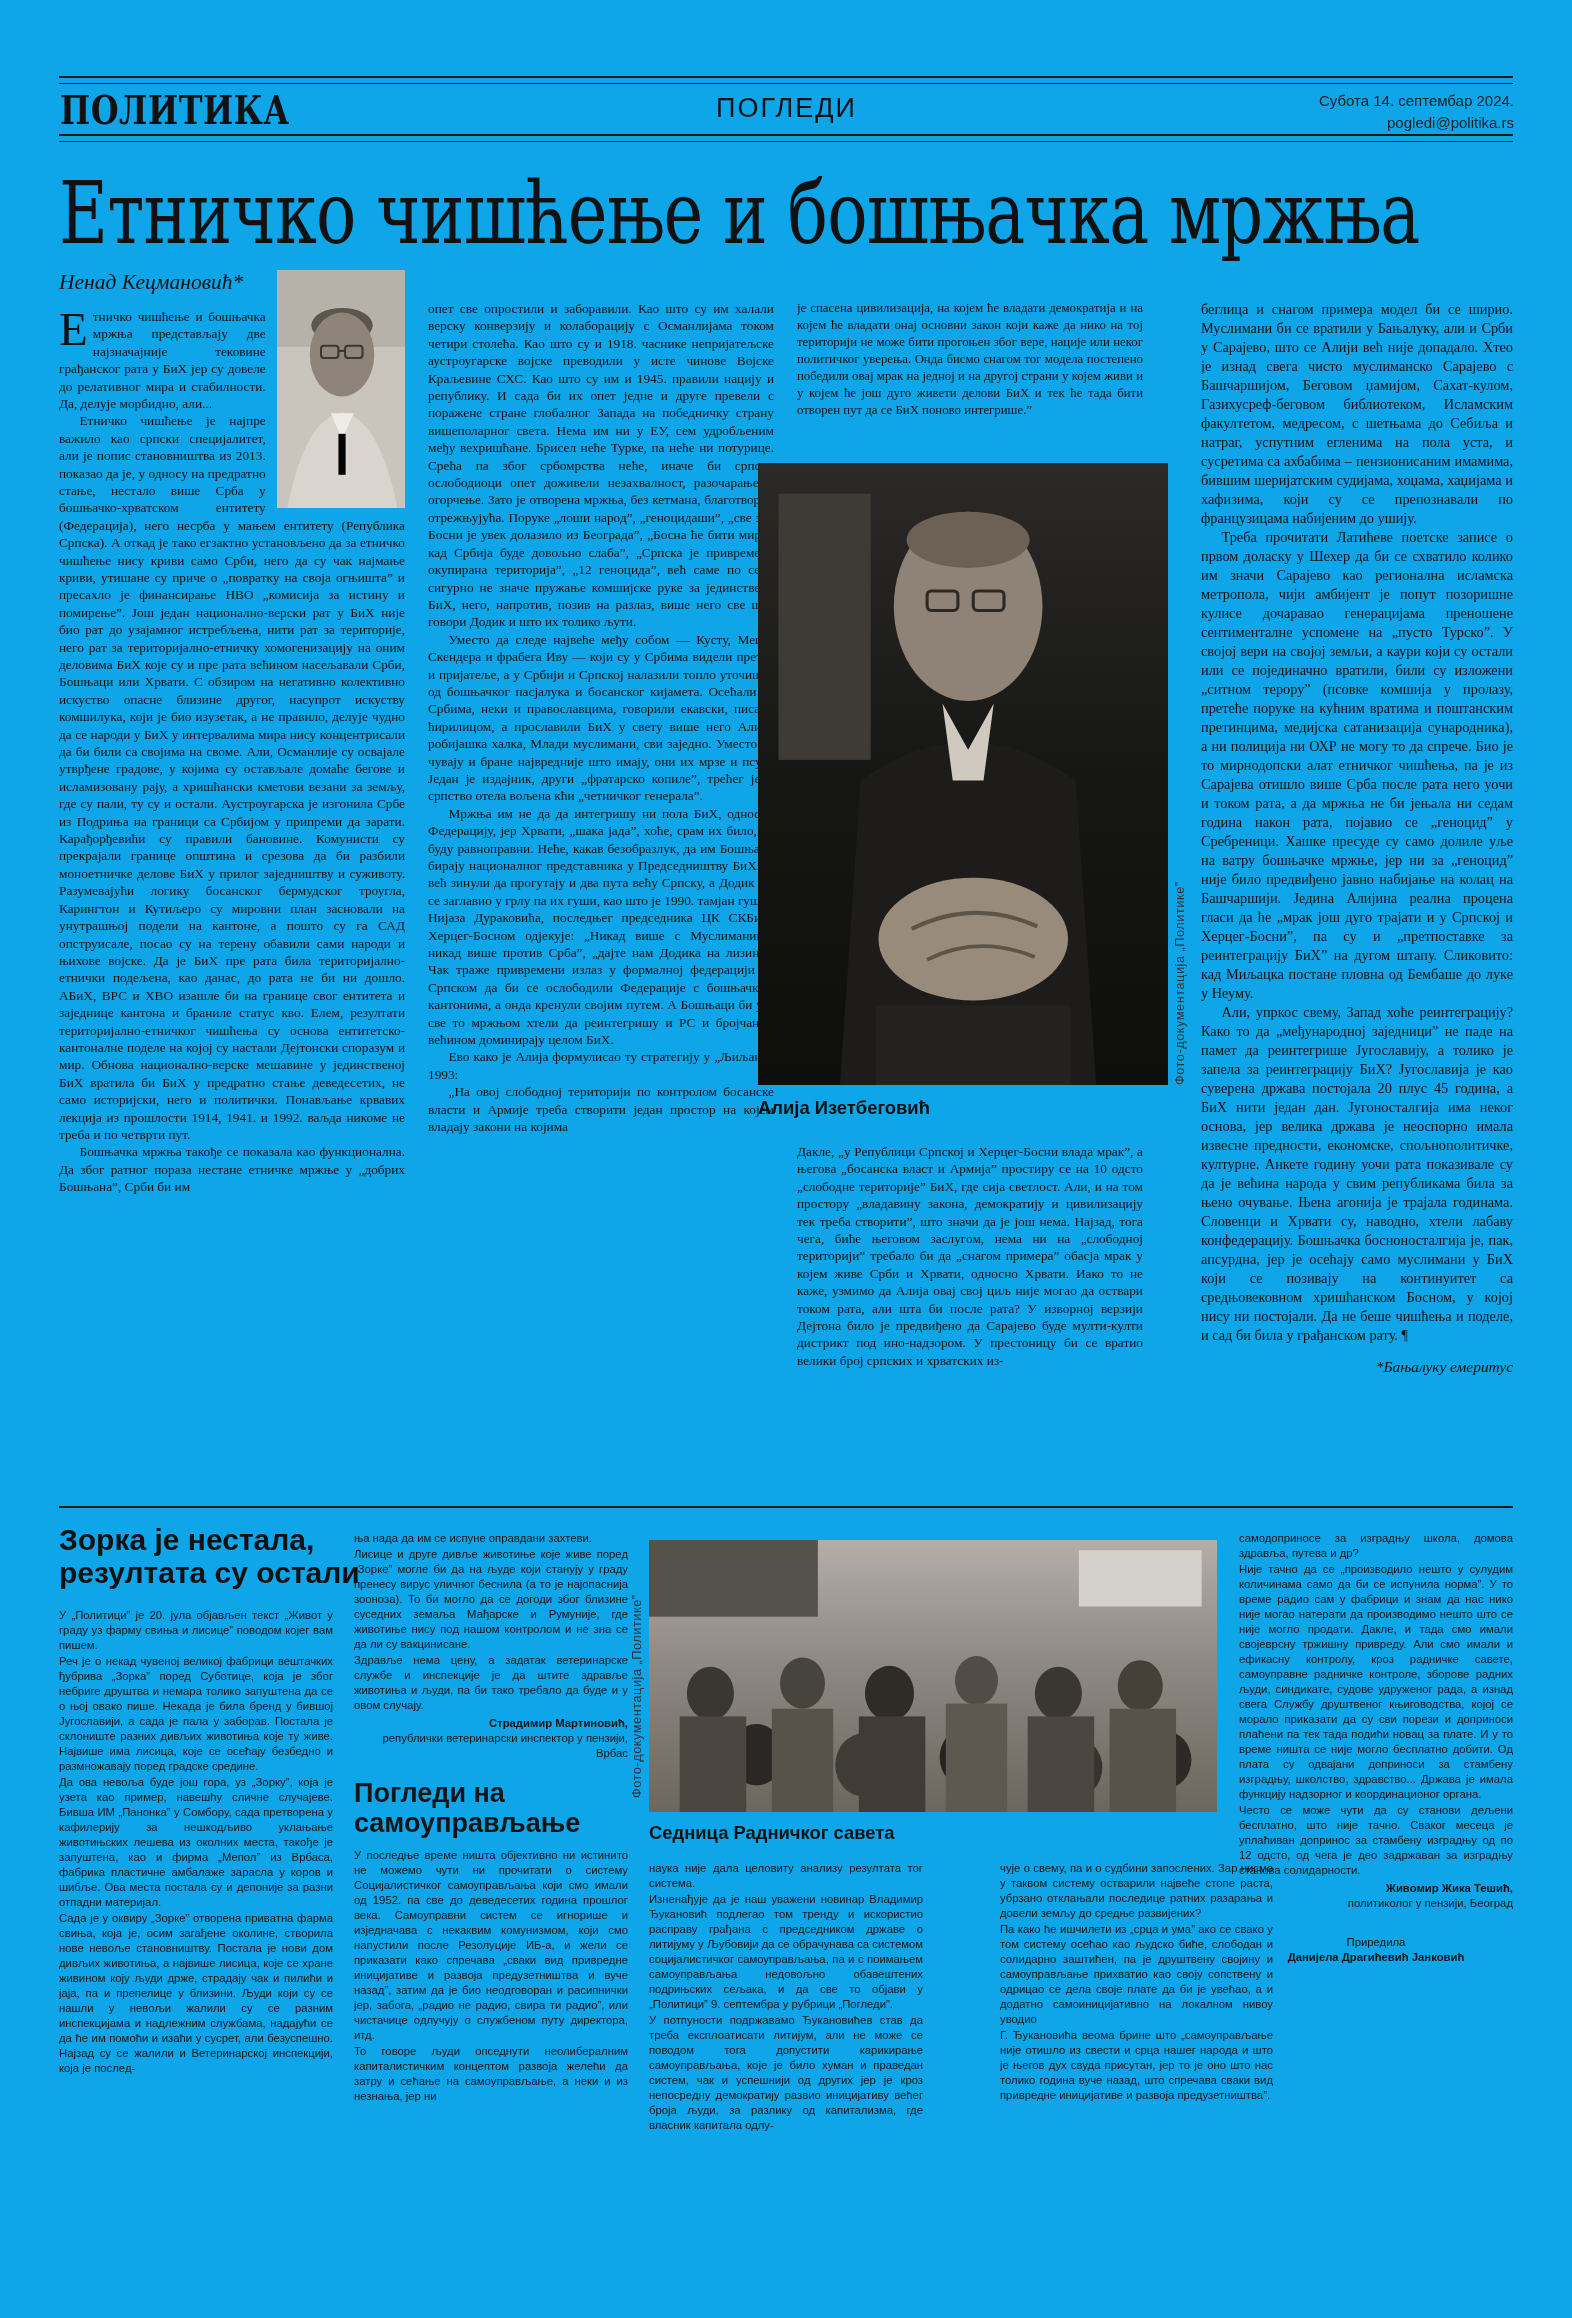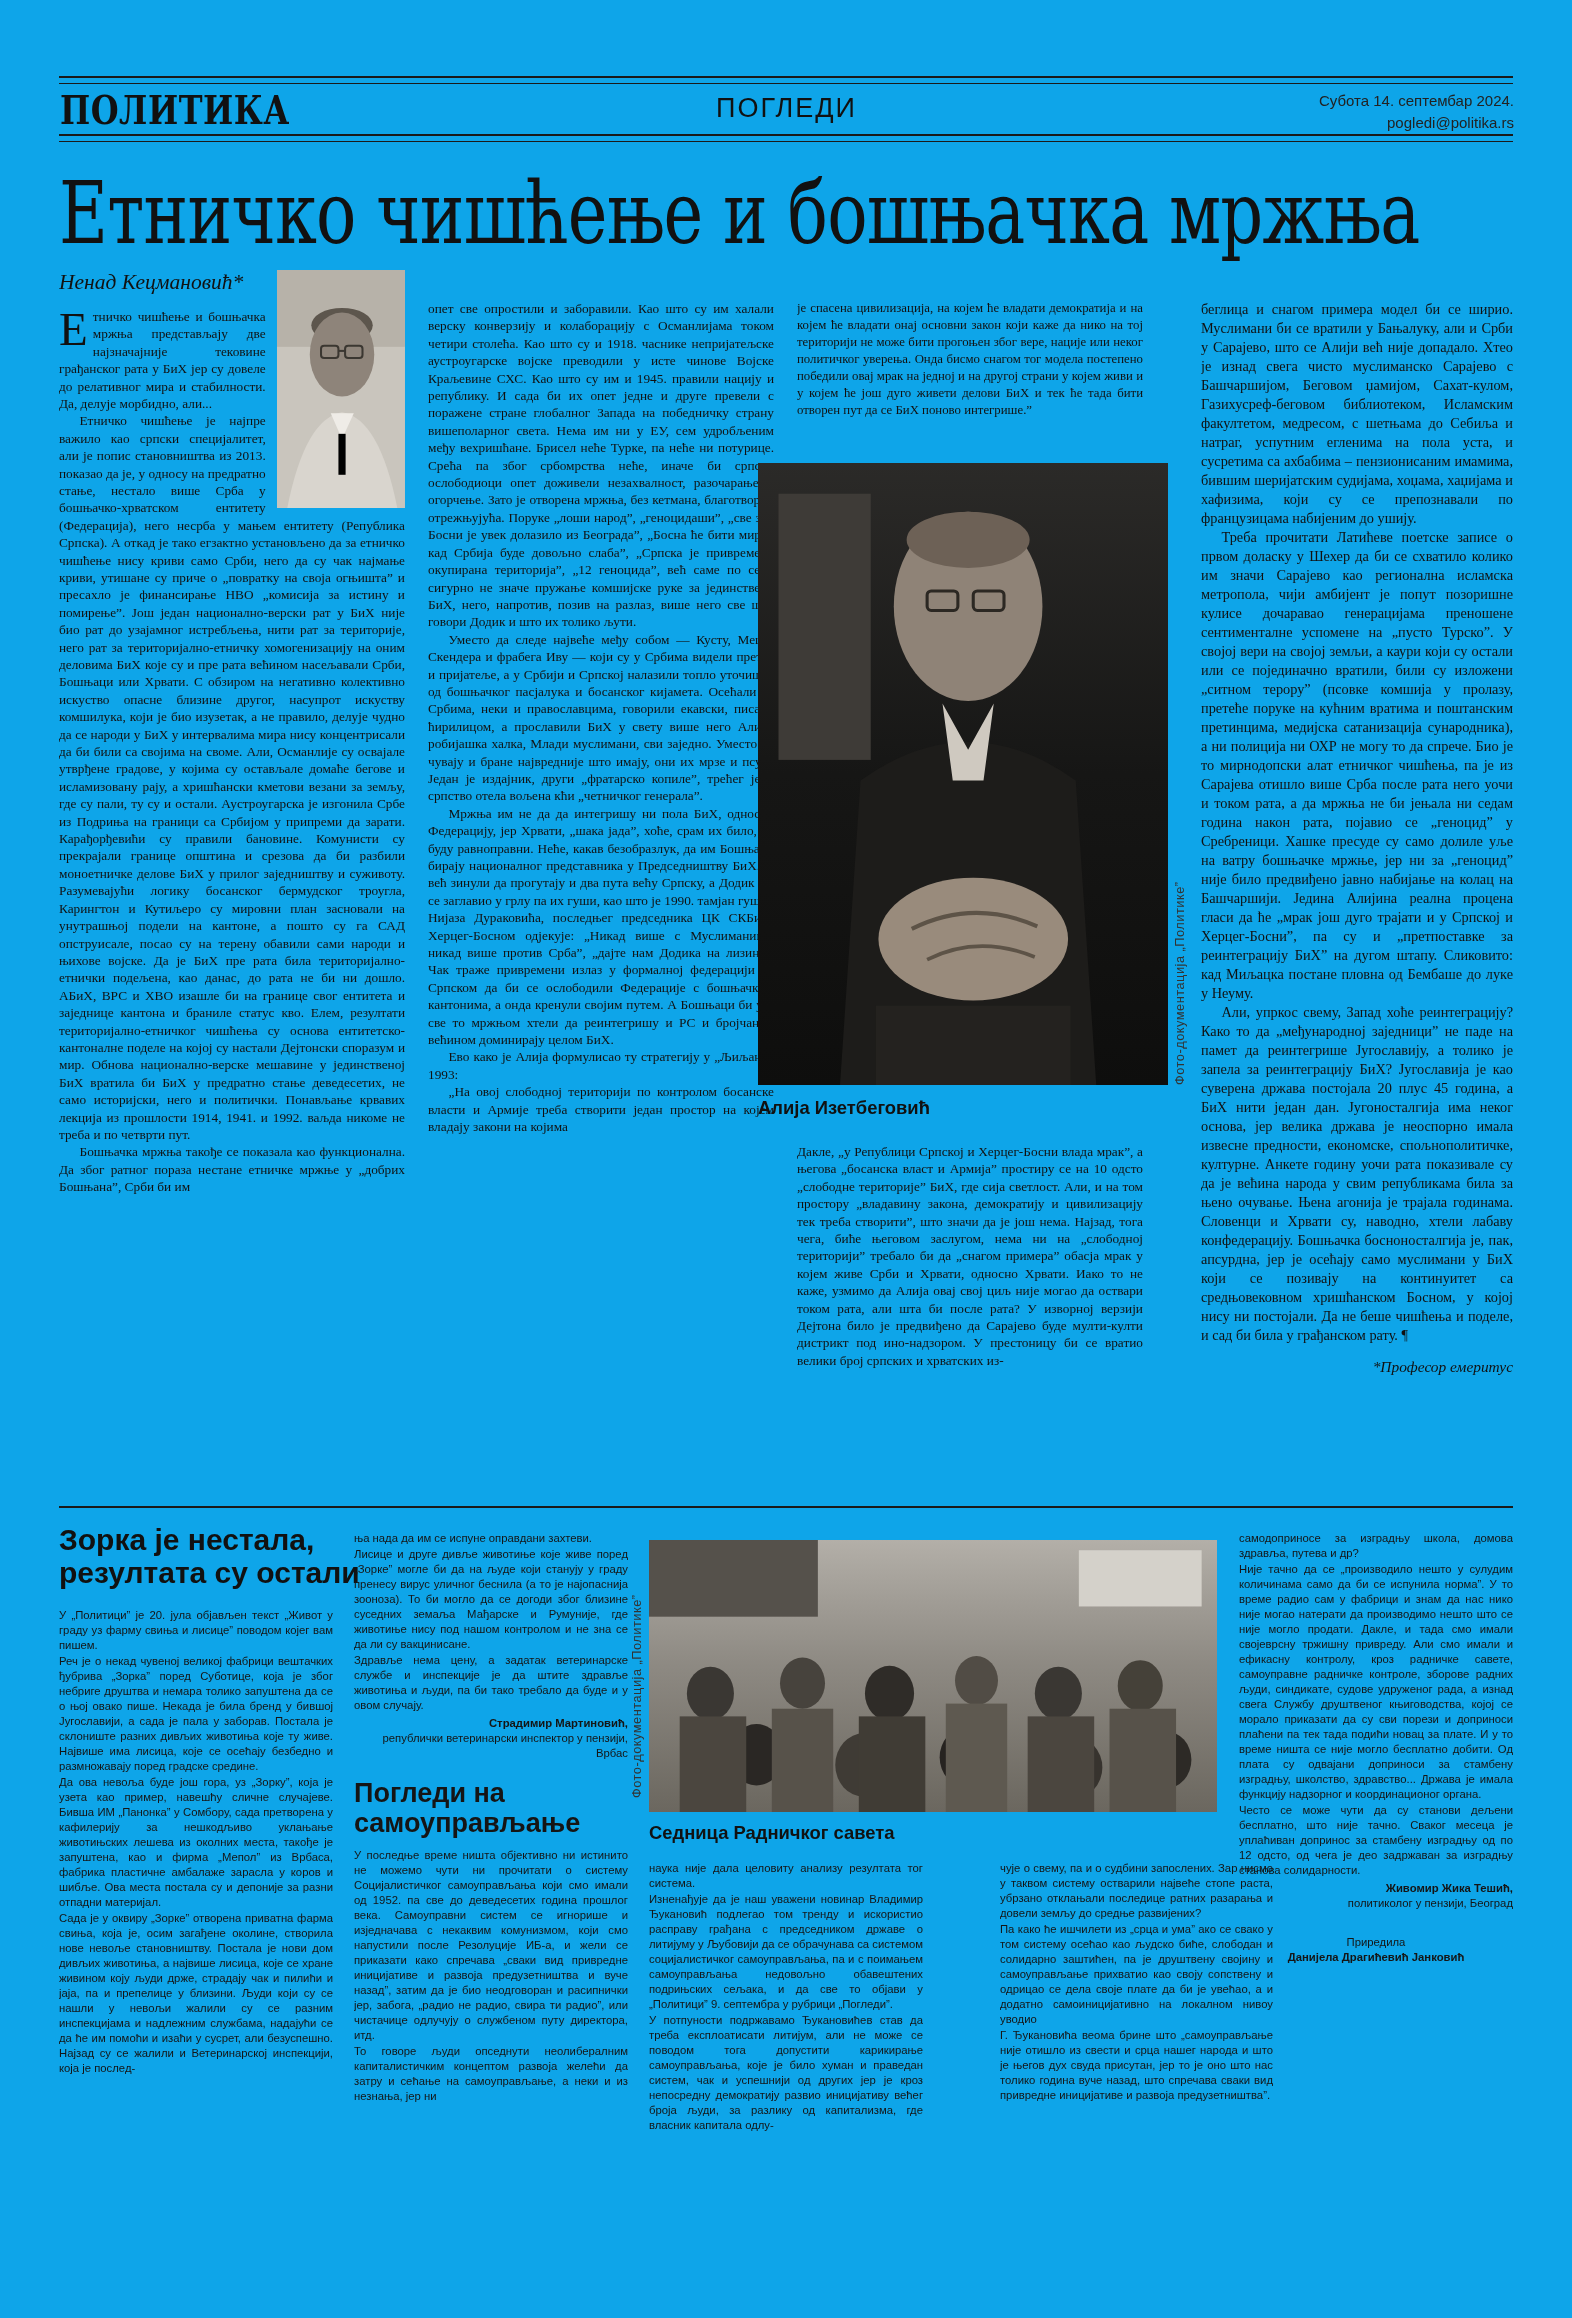--- a/index.html
+++ b/index.html
@@ -129,21 +129,21 @@
     <div class="art-col" style="left:797px;top:1143px;width:346px;height:348px;">
         <p>Дакле, „у Републици Српској и Херцег-Босни влада мрак”, а његова „босанска власт и Армија” простиру се на 10 одсто „слободне територије” БиХ, где сија светлост. Али, и на том простору „владавину закона, демократију и цивилизацију тек треба створити”, што значи да је још нема. Најзад, тога чега, биће његовом заслугом, нема ни на „слободној територији” требало би да „снагом примера” обасја мрак у којем живе Срби и Хрвати, односно Хрвати. Иако то не каже, узмимо да Алија овај свој циљ није могао да оствари током рата, али шта би после рата? У изворној верзији Дејтона било је предвиђено да Сарајево буде мулти-култи дистрикт под ино-надзором. У престоницу би се вратио велики број српских и хрватских из-</p>
       </div>
 
     <div class="art-col" style="left:1201px;top:300px;width:312px;height:1193px;font-size:14.3px;line-height:19px;">
       <div>
           <p>беглица и снагом примера модел би се ширио. Муслимани би се вратили у Бањалуку, али и Срби у Сарајево, што се Алији већ није допадало. Хтео је изнад свега чисто муслиманско Сарајево с Башчаршијом, Беговом џамијом, Сахат-кулом, Газихусреф-беговом библиотеком, Исламским факултетом, медресом, с шетњама до Себиља и натраг, успутним егленима на пола уста, и сусретима са ахбабима – пензионисаним имамима, бившим шеријатским судијама, хоџама, хаџијама и хафизима, који су се препознавали по французицама набијеним до ушију.</p>
           <p>Треба прочитати Латићеве поетске записе о првом доласку у Шехер да би се схватило колико им значи Сарајево као регионална исламска метропола, чији амбијент је попут позоришне кулисе дочаравао генерацијама преношене сентименталне успомене на „пусто Турско”. У својој вери на својој земљи, а каури који су остали или се појединачно вратили, били су изложени „ситном терору” (псовке комшија у пролазу, претеће поруке на кућним вратима и поштанским претинцима, медијска сатанизација сународника), а ни полиција ни ОХР не могу то да спрече. Био је то мирнодопски алат етничког чишћења, па је из Сарајева отишло више Срба после рата него уочи и током рата, а да мржња не би јењала ни седам година након рата, појавио се „геноцид” у Сребреници. Хашке пресуде су само долиле уље на ватру бошњачке мржње, јер ни за „геноцид” није било предвиђено јавно набијање на колац на Башчаршији. Једина Алијина реална процена гласи да ће „мрак још дуго трајати и у Српској и Херцег-Босни”, па су и „претпоставке за реинтеграцију БиХ” на дугом штапу. Сликовито: кад Миљацка постане пловна од Бембаше до луке у Неуму.</p>
           <p>Али, упркос свему, Запад хоће реинтеграцију? Како то да „међународној заједници” не паде на памет да реинтегрише Југославију, а толико је запела за реинтеграцију БиХ? Југославија је као суверена држава постојала 20 плус 45 година, а БиХ нити један дан. Југоносталгија има неког основа, јер велика држава је неоспорно имала извесне предности, економске, спољнополитичке, културне. Анкете годину уочи рата показивале су да је већина народа у свим републикама била за њено очување. Њена агонија је трајала годинама. Словенци и Хрвати су, наводно, хтели лабаву конфедерацију. Бошњачка босноносталгија је, пак, апсурдна, јер је осећају само муслимани у БиХ који се позивају на континуитет са средњовековном хришћанском Босном, у којој нису ни постојали. Да не беше чишћења и поделе, и сад би била у грађанском рату.  ¶</p>
         </div>
-      <div class="footnote">*Професор емеритус</div>
+      <div class="footnote">*Бањалуку емеритус</div>
     </div>
   </div>
 
   <div class="rule-single" style="top:1506px"></div>
 
   <div>
     <h2 class="let-headline" style="left:59px;top:1523px;margin:0;">Зорка је нестала,
 резултата су остали</h2>
 
     <div class="let-col" style="left:59px;top:1608px;width:274px;height:691px;">

